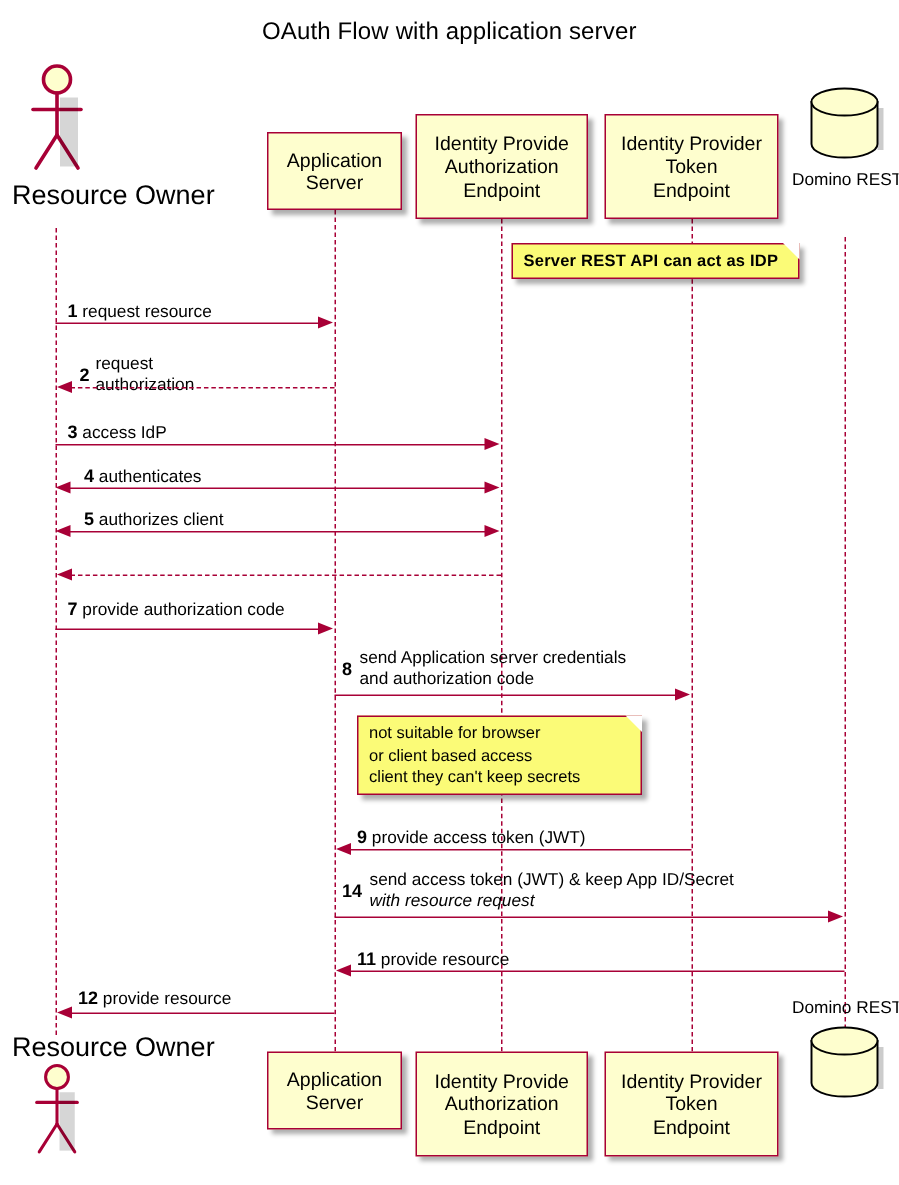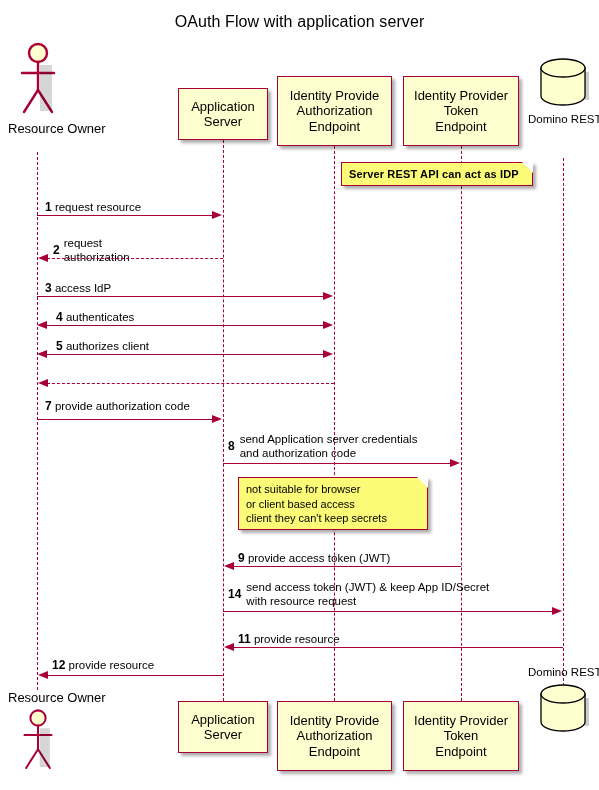--- a/index.html
+++ b/index.html
@@ -23,21 +23,21 @@
     background:#FEFECE;border:1.5px solid #A80036;
     box-shadow:3px 3px 3px rgba(0,0,0,.32);
     font-size:13px;color:#000;text-align:center;
     display:flex;flex-direction:column;align-items:center;justify-content:center;
     line-height:15.5px;box-sizing:border-box;
   }
   .pbox span{display:block;white-space:nowrap;}
 
   
   .actor-label{
-    font-size:13px;color:#000;text-align:center;line-height:16px;white-space:nowrap;
+    font-size:18px;color:#000;text-align:center;line-height:16px;white-space:nowrap;
   }
   .dbcyl-label{
     font-size:11.5px;color:#000;text-align:center;line-height:15px;white-space:nowrap;
   }
 
   
   .note{
     background:#FBFB77;border:1.2px solid #A80036;
     box-shadow:3px 3px 3px rgba(0,0,0,.32);
     font-size:11px;color:#000;box-sizing:border-box;
@@ -210,21 +210,21 @@
     <span class="msgnum">9</span>
     <span class="txt">provide access token (JWT)</span>
   </div>
   <div class="abs msgline" style="left:233px;top:566px;width:228px;"></div>
   <div class="abs arrowL" style="left:224px;top:561.5px;"></div>
 
   <div class="abs msglabel two-line" style="left:228px;top:580px;">
     <span class="msgnum" style="float:left;margin-top:7px;margin-right:5px;">14</span>
     <span style="display:block;">
       <span class="txt" style="display:block;">send access token (JWT) &amp; keep App ID/Secret</span>
-      <span class="txt" style="display:block;">with resource request</span>
+      <span class="txt" style="display:block;font-style:italic;">with resource request</span>
     </span>
   </div>
   <div class="abs msgline" style="left:223px;top:611px;width:330px;"></div>
   <div class="abs arrowR" style="left:552px;top:606.5px;"></div>
 
   <div class="abs msglabel" style="left:238px;top:632px;">
     <span class="msgnum">11</span>
     <span class="txt">provide resource</span>
   </div>
   <div class="abs msgline" style="left:233px;top:647px;width:330px;"></div>

